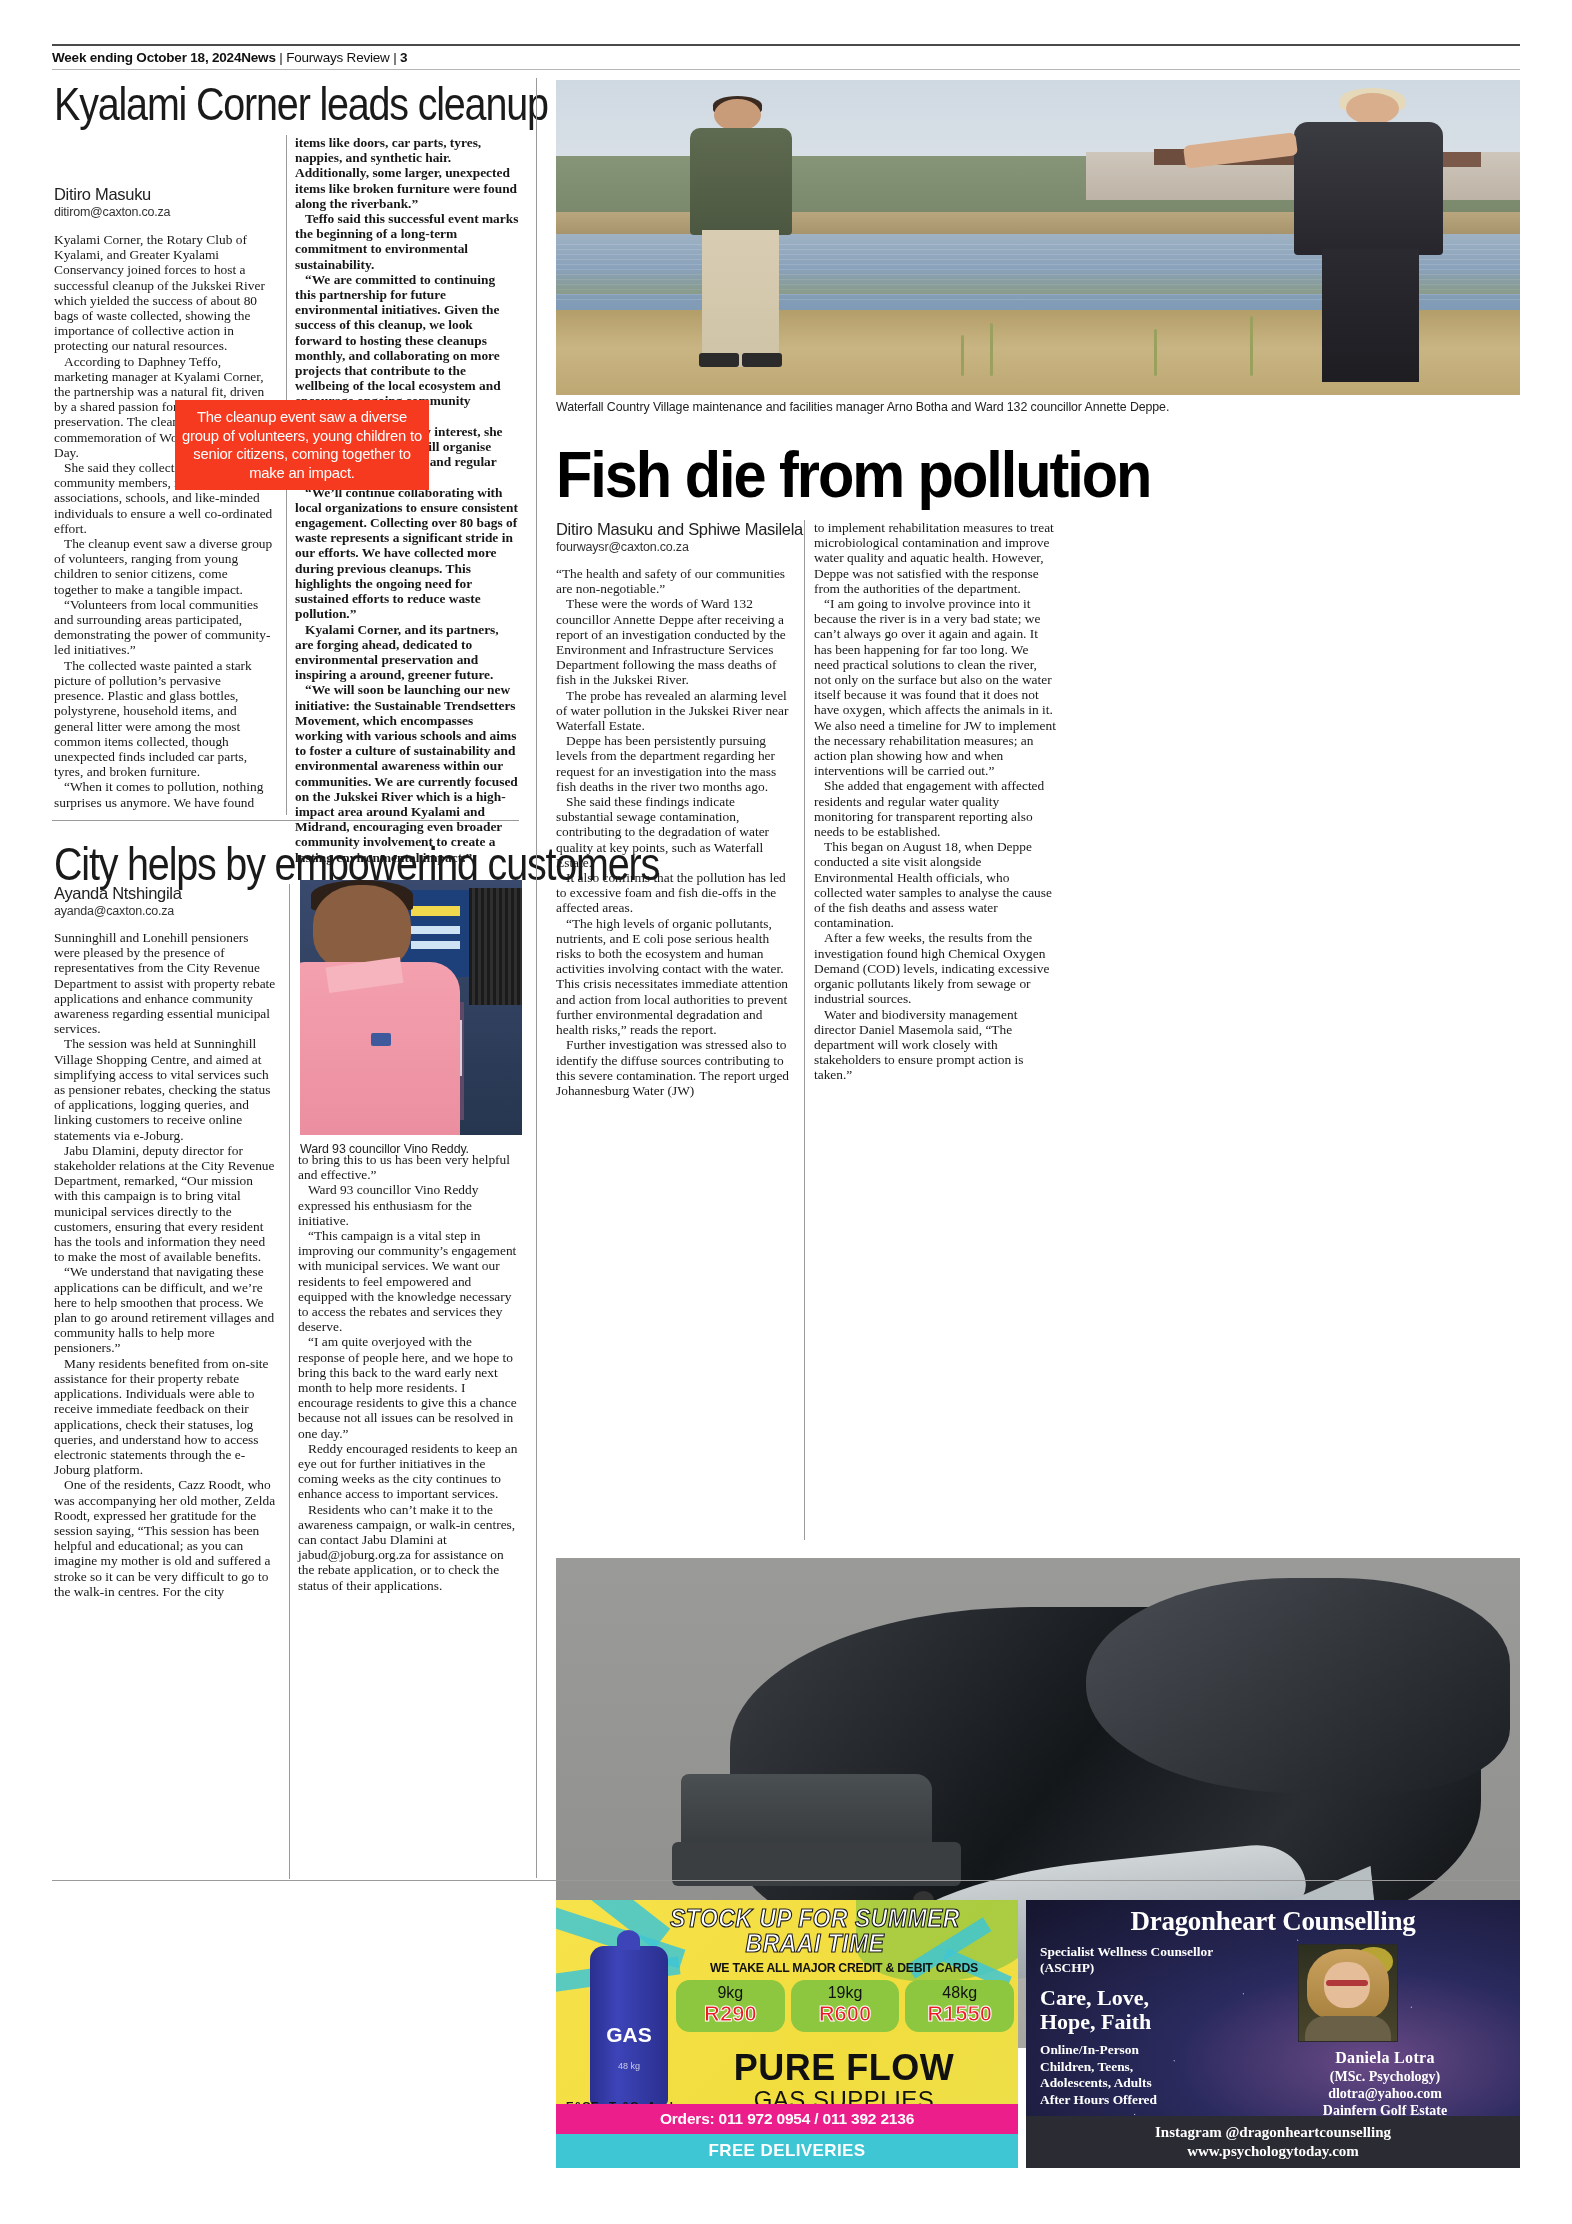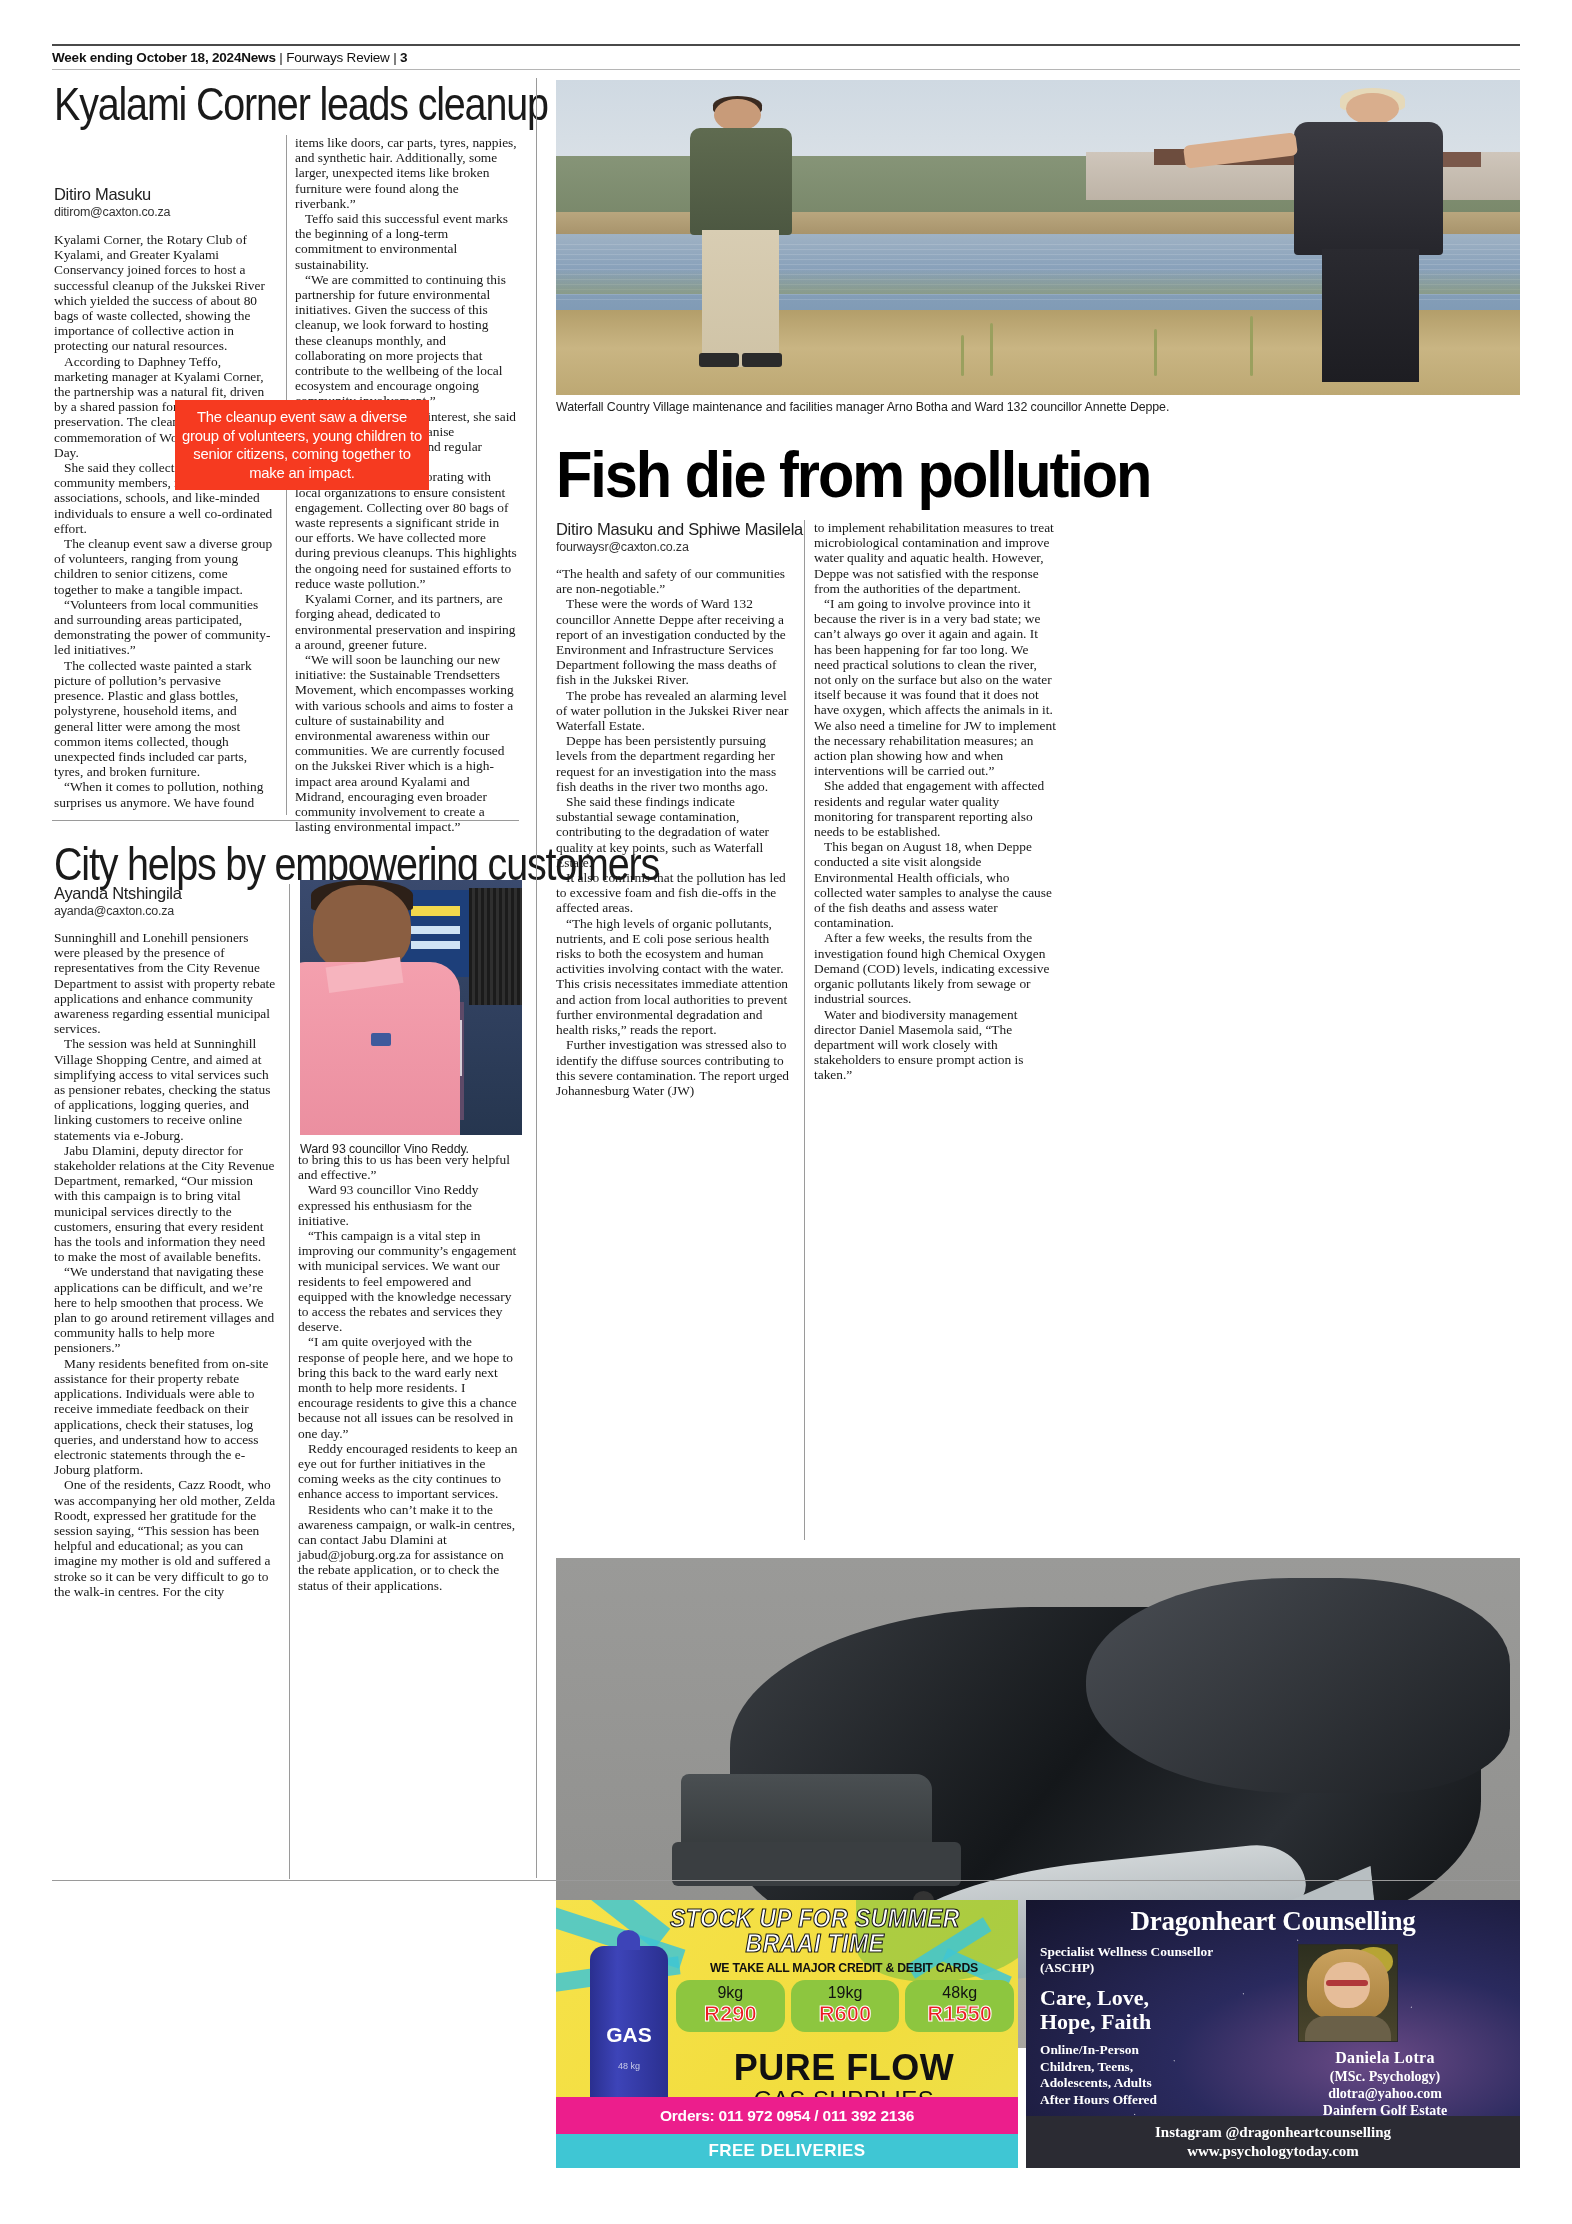--- a/index.html
+++ b/index.html
@@ -241,21 +241,21 @@
     background:linear-gradient(90deg,#2a2f8f,#3d44b8 35%,#2a2f8f);
     border-radius:14px 14px 6px 6px;
   }
   .gas-cyl .valve { position:absolute; left:34%; top:-16px; width:30%; height:20px;
      background:#3d44b8; border-radius:50% 50% 0 0; }
   .gas-cyl .lbl { position:absolute; left:0; top:48%; width:100%; text-align:center;
      font-family:"Liberation Sans", sans-serif; font-weight:bold; font-size:21px; color:#fff; }
   .gas-cyl .lbl2 { position:absolute; left:0; top:72%; width:100%; text-align:center;
      font-family:"Liberation Sans", sans-serif; font-size:9px; color:#c9cbe8; }
   .gas-order {
-    position:absolute; left:0; bottom:34px; width:100%; height:37px;
+    position:absolute; left:0; bottom:34px; width:100%; height:30px;
     background:#ec1e8c; display:flex; align-items:center; justify-content:center;
     font-family:"Liberation Sans", sans-serif; font-weight:bold;
     font-size:15.5px; color:#fff; letter-spacing:-0.2px;
   }
   .gas-deliv {
     position:absolute; left:0; bottom:0; width:100%; height:34px;
     background:#3fc6d4; display:flex; align-items:center; justify-content:center;
     font-family:"Liberation Sans", sans-serif; font-weight:bold;
     font-size:17px; color:#fff; letter-spacing:0.4px;
   }
@@ -348,21 +348,21 @@
   <div class="col" style="left:2px;top:232px;width:220px;">
     <p class="first">Kyalami Corner, the Rotary Club of Kyalami, and Greater Kyalami Conservancy joined forces to host a successful cleanup of the Jukskei River which yielded the success of about 80 bags of waste collected, showing the importance of collective action in protecting our natural resources.</p>
     <p>According to Daphney Teffo, marketing manager at Kyalami Corner, the partnership was a natural fit, driven by a shared passion for environmental preservation. The cleanup was also in commemoration of World Clean Up Day.</p>
     <p>She said they collectively rallied community members, resident associations, schools, and like-minded individuals to ensure a well co-ordinated effort.</p>
     <p>The cleanup event saw a diverse group of volunteers, ranging from young children to senior citizens, come together to make a tangible impact.</p>
     <p>“Volunteers from local communities and surrounding areas participated, demonstrating the power of community-led initiatives.”</p>
     <p>The collected waste painted a stark picture of pollution’s pervasive presence. Plastic and glass bottles, polystyrene, household items, and general litter were among the most common items collected, though unexpected finds included car parts, tyres, and broken furniture.</p>
     <p>“When it comes to pollution, nothing surprises us anymore. We have found</p>
   </div>
 
-  <div class="col" style="left:243px;top:135px;width:224px;">
+  <div class="col" style="left:243px;top:135px;width:224px;font-weight:bold;">
     <p class="first">items like doors, car parts, tyres, nappies, and synthetic hair. Additionally, some larger, unexpected items like broken furniture were found along the riverbank.”</p>
     <p>Teffo said this successful event marks the beginning of a long-term commitment to environmental sustainability.</p>
     <p>“We are committed to continuing this partnership for future environmental initiatives. Given the success of this cleanup, we look forward to hosting these cleanups monthly, and collaborating on more projects that contribute to the wellbeing of the local ecosystem and encourage ongoing community involvement.”</p>
     <p>To sustain community interest, she said Kyalami Corner will organise educational workshops and regular cleanups.</p>
     <p>“We’ll continue collaborating with local organizations to ensure consistent engagement. Collecting over 80 bags of waste represents a significant stride in our efforts. We have collected more during previous cleanups. This highlights the ongoing need for sustained efforts to reduce waste pollution.”</p>
     <p>Kyalami Corner, and its partners, are forging ahead, dedicated to environmental preservation and inspiring a around, greener future.</p>
     <p>“We will soon be launching our new initiative: the Sustainable Trendsetters Movement, which encompasses working with various schools and aims to foster a culture of sustainability and environmental awareness within our communities. We are currently focused on the Jukskei River which is a high-impact area around Kyalami and Midrand, encouraging even broader community involvement to create a lasting environmental impact.”</p>
   </div>
 
   <div class="pullquote">The cleanup event saw a diverse group of volunteers, young children to senior citizens, coming together to make an impact.</div>

